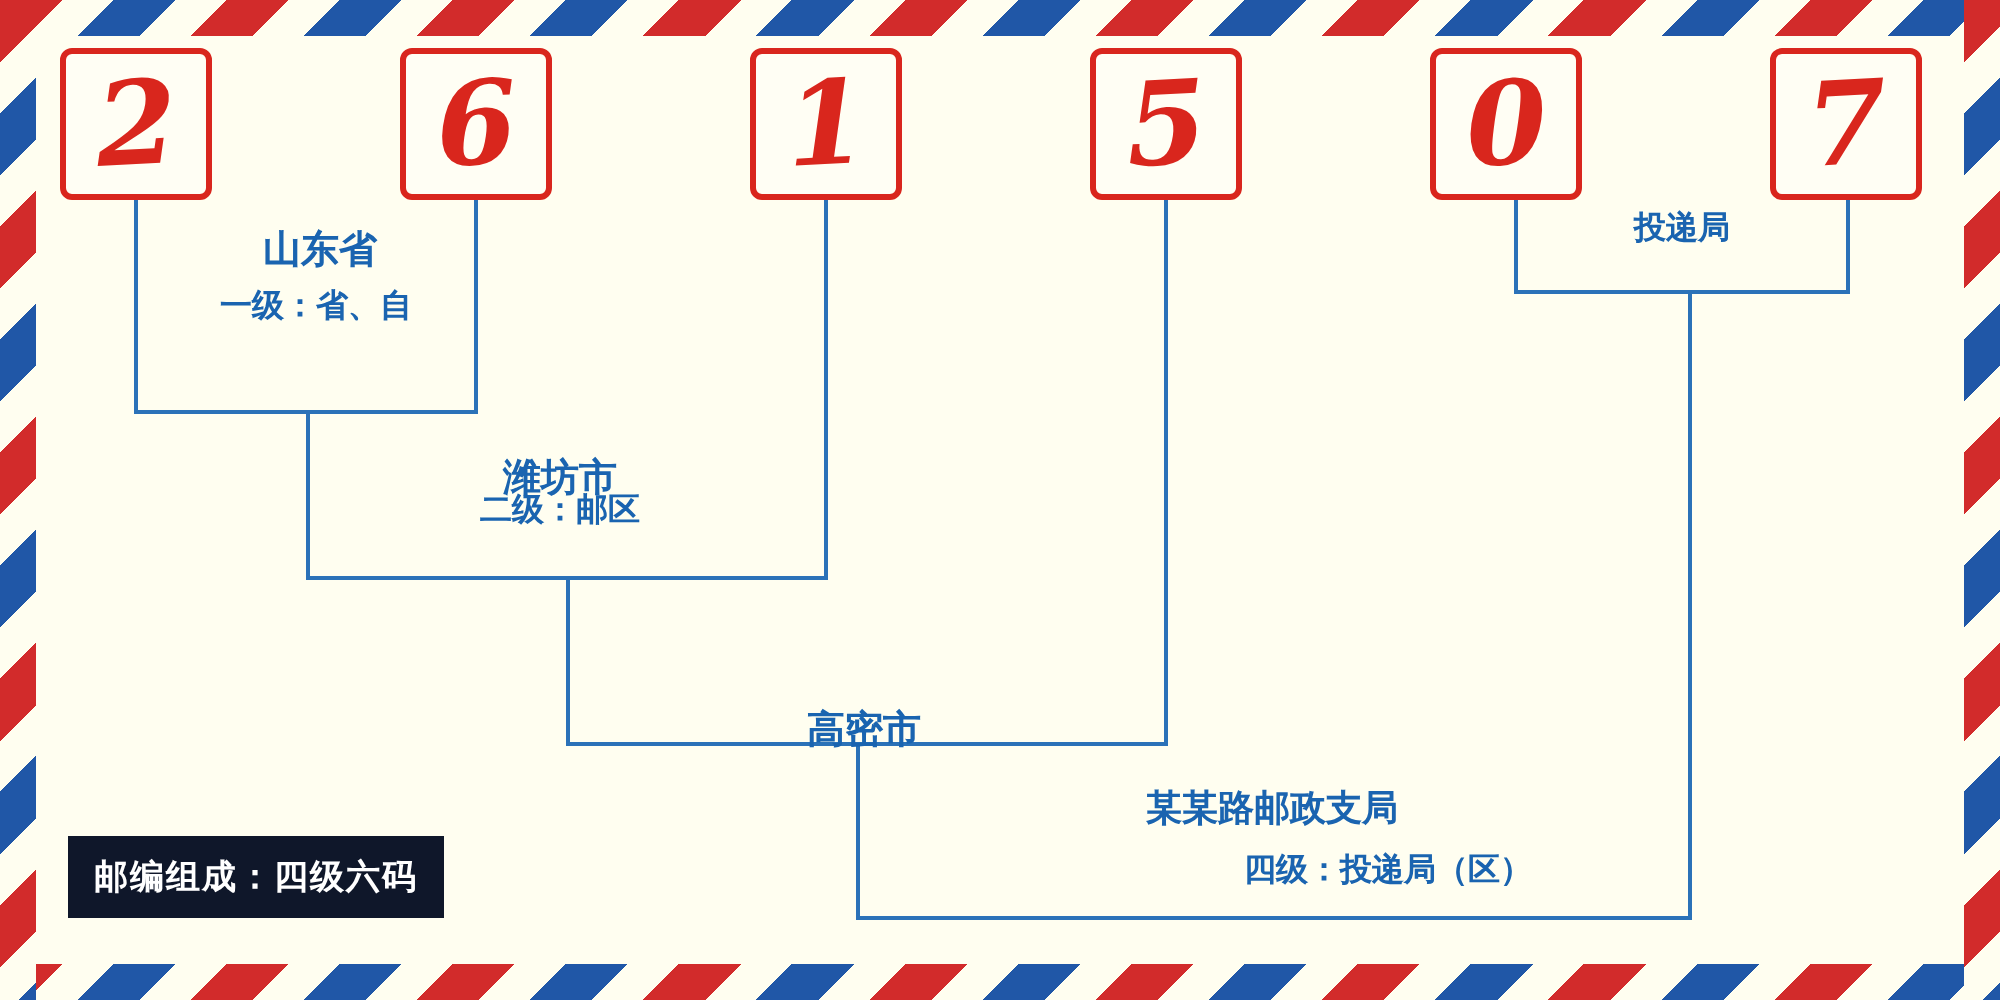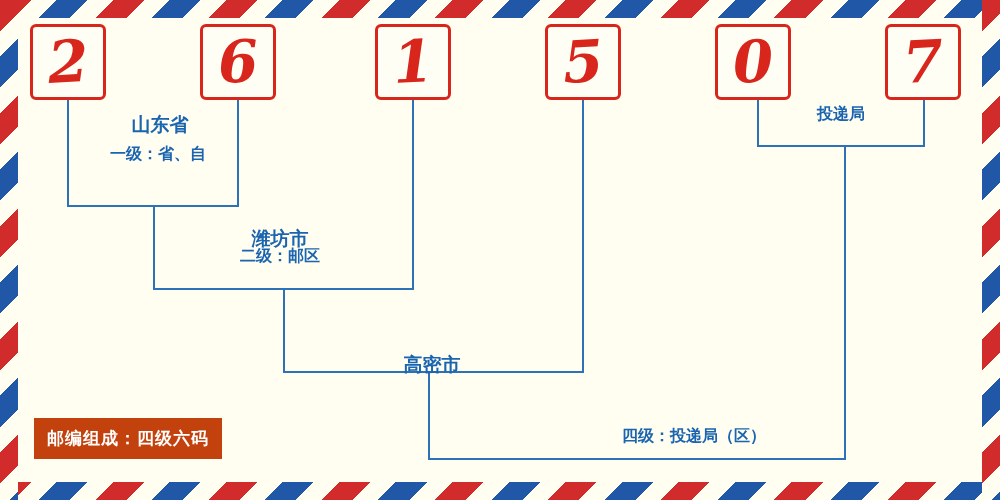--- a/index.html
+++ b/index.html
@@ -69,21 +69,21 @@
     color: #1a64b0;
     font-weight: bold;
     font-size: 16px;
     text-align: center;
     line-height: 24px;
   }
   .badge {
     position: absolute;
     left: 34px;
     top: 418px;
-    background: #c2410c;
+    background: #0f172a;
     color: #ffffff;
     font-weight: bold;
     font-size: 17px;
     padding: 9px 13px;
     letter-spacing: 1px;
   }
 </style>
 </head>
 <body>
 
@@ -134,19 +134,20 @@
   <div class="hline" style="left:757px; top:145px; width:168px;"></div>
 
   <div class="lvl-title" style="left:100px; top:112px; width:120px;">山东省</div>
   <div class="lvl-desc" style="left:82px; top:142px; width:152px;font-family:Liberation Serif, serif;">一级：省、自</div>
 
   <div class="lvl-title" style="left:220px; top:226px; width:120px;">潍坊市</div>
   <div class="lvl-desc" style="left:200px; top:244px; width:160px;">二级：邮区</div>
 
   <div class="lvl-title" style="left:372px; top:308px; width:120px;margin-top:44px;">高密市</div>
 
+  <div class="lvl-title" style="left:506px; top:392px; width:260px; font-size:18px;">某某路邮政支局</div>
   <div class="lvl-desc" style="left:506px; top:424px; width:260px;text-align:right;">四级：投递局（区）</div>
 
   <div class="lvl-title" style="left:781px; top:104px; width:120px; font-size:16px;">投递局</div>
 
   <div class="badge">邮编组成：四级六码</div>
 
 </div>
 
 </body></html>

